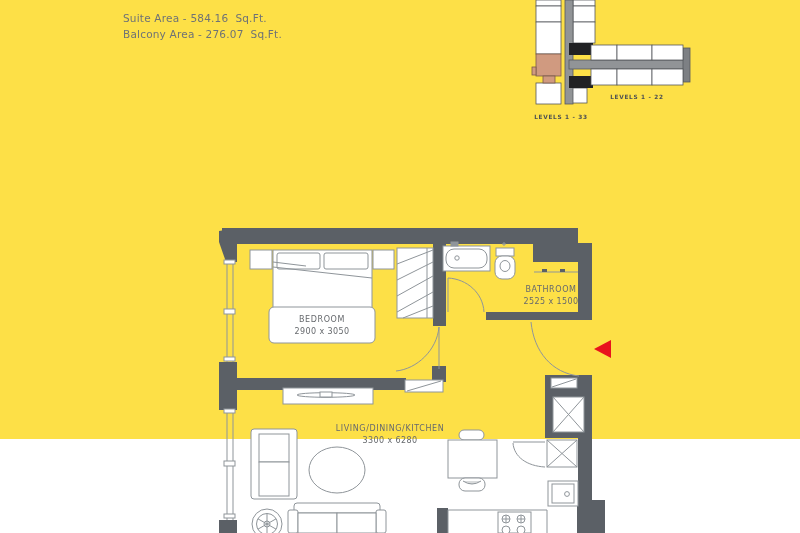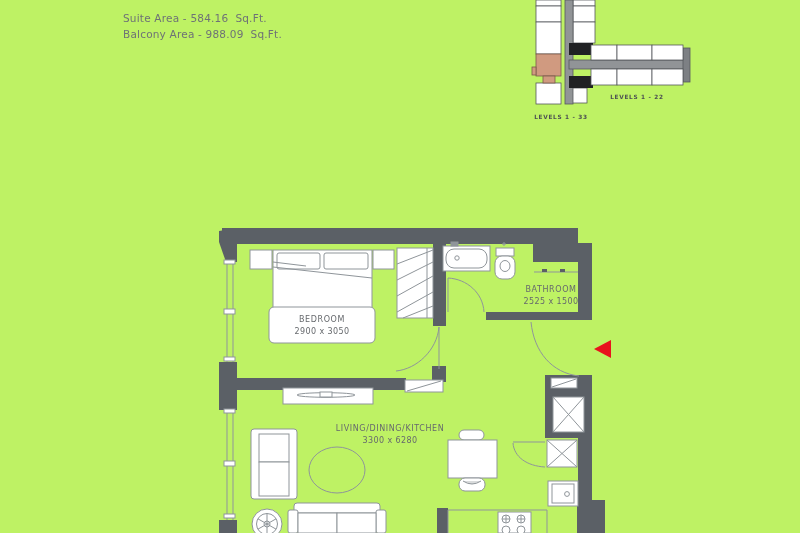--- a/index.html
+++ b/index.html
@@ -1,34 +1,34 @@
 <!DOCTYPE html>
 <html><head>
 <meta charset="utf-8">
 <style>
   html,body{margin:0;padding:0;background:#ffffff;width:800px;height:533px;overflow:hidden;
     font-family:"DejaVu Sans","Liberation Sans",sans-serif;}
-  .stage{position:relative;width:800px;height:533px;background:#bef264;}
+  .stage{position:relative;width:800px;height:439px;background:#fde047;}
   .area-info{position:absolute;left:123px;top:11px;color:#6e7276;font-size:10.5px;
     letter-spacing:.2px;line-height:15.5px;}
   .area-info div{white-space:pre;}
   svg{position:absolute;left:0;top:0;}
   svg text{font-family:"DejaVu Sans","Liberation Sans",sans-serif;fill:#66696d;}
   .room-name{font-size:8px;letter-spacing:.6px;}
   .room-dim{font-size:8px;letter-spacing:.4px;}
   .keyplan-label{font-size:5.8px;font-weight:bold;letter-spacing:.7px;fill:#4c4f52;}
 </style>
 </head>
 <body>
 
 <div class="stage">
 
   <div class="area-info">
     <div>Suite Area - 584.16  Sq.Ft.</div>
-    <div>Balcony Area - 988.09  Sq.Ft.</div>
+    <div>Balcony Area - 276.07  Sq.Ft.</div>
   </div>
 
   <svg width="800" height="533" viewBox="0 0 800 533">
 
     <g stroke="#55585c" stroke-width="0.8" fill="#ffffff">
 
       <g>
         <rect x="536" y="0" width="25" height="6"></rect>
         <rect x="536" y="6" width="25" height="16"></rect>
         <rect x="536" y="22" width="25" height="32"></rect>

